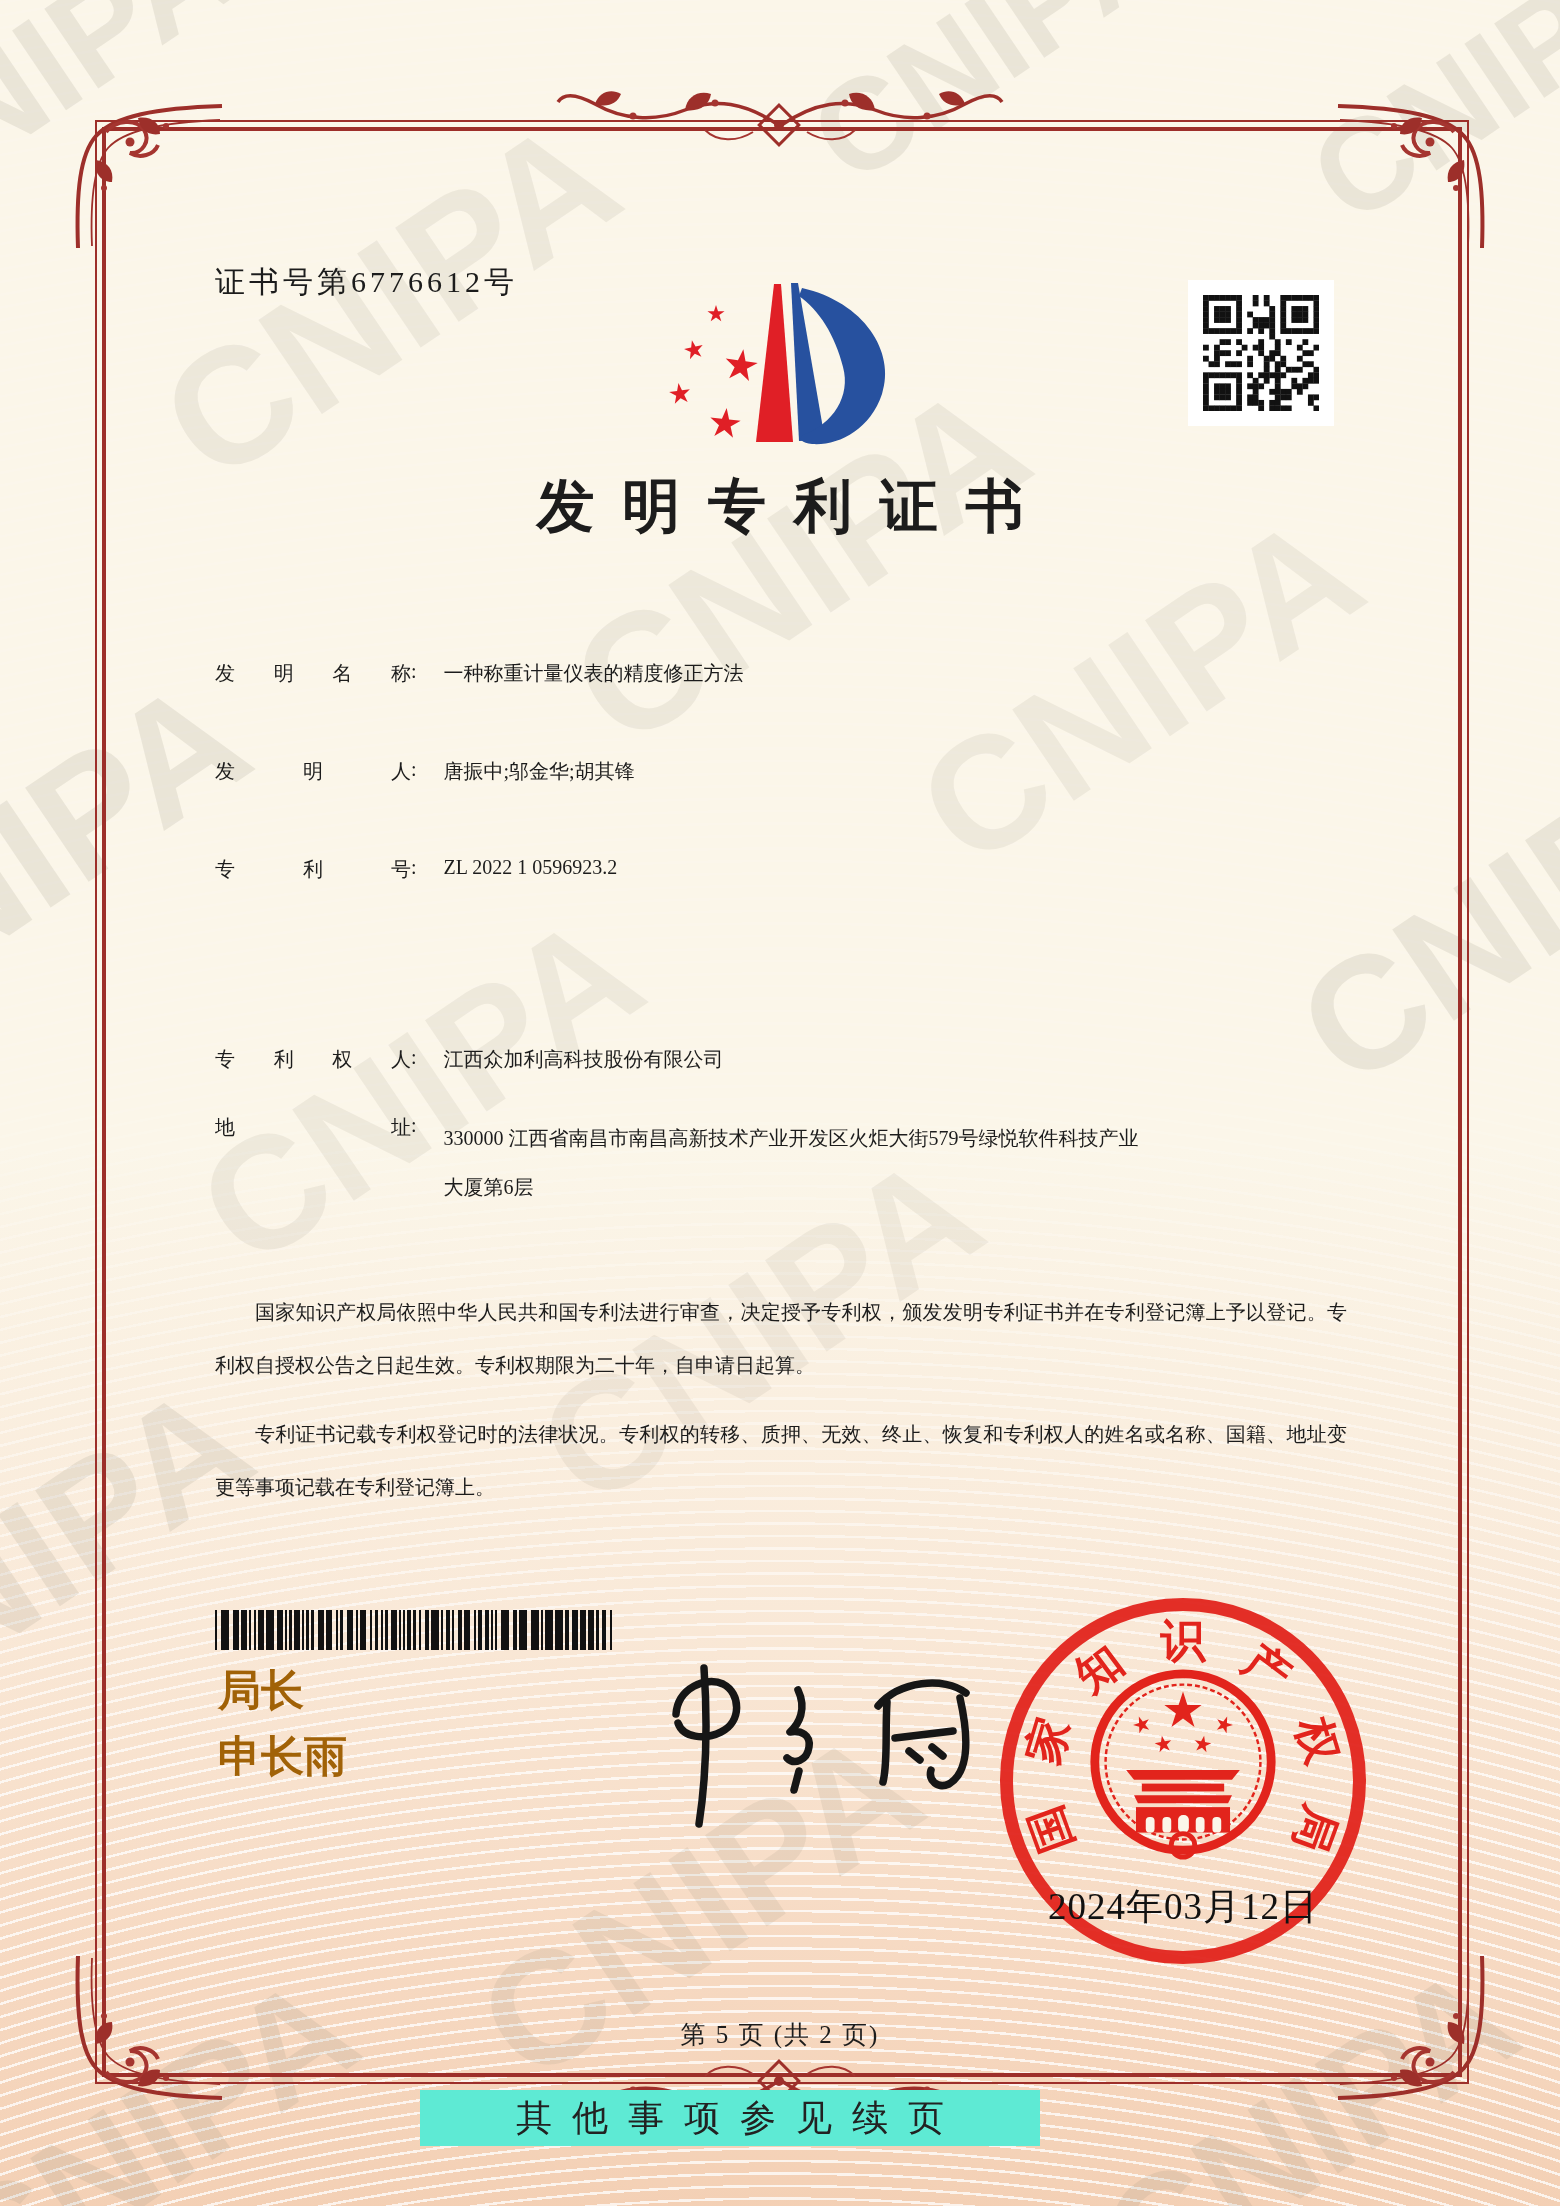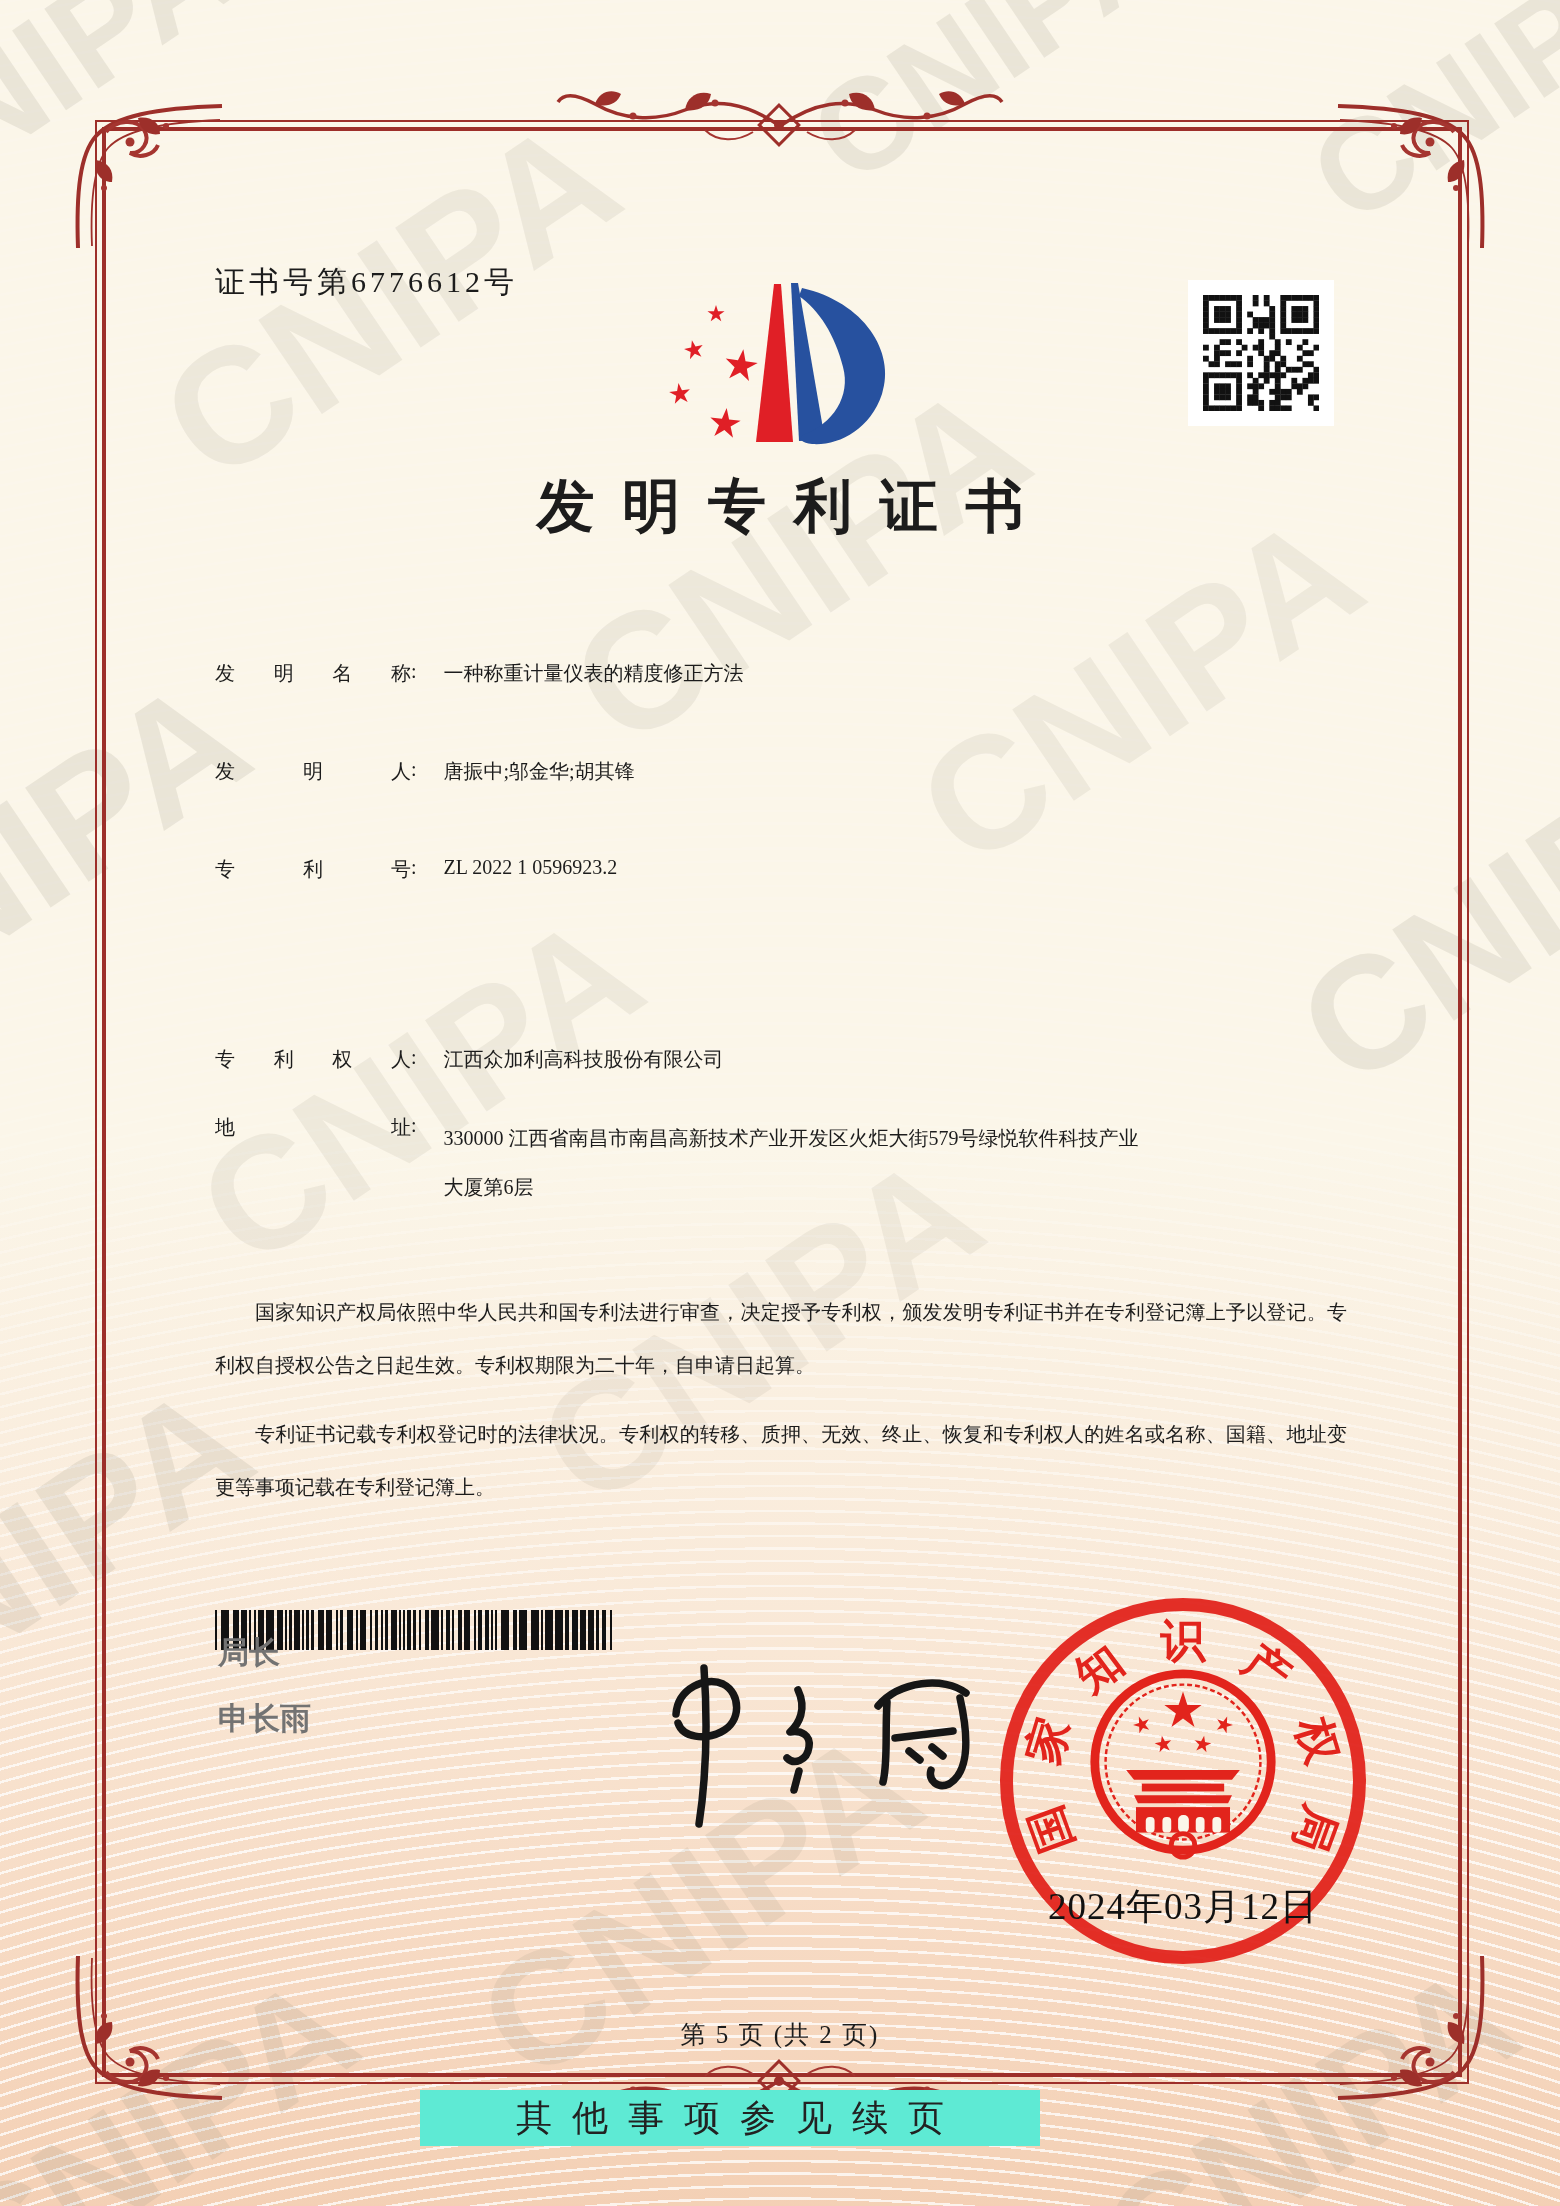--- a/index.html
+++ b/index.html
@@ -36,22 +36,22 @@
   .row{position:absolute;left:215px;font-size:20px;white-space:nowrap;}
   .lbl{display:inline-block;width:196px;text-align:justify;text-align-last:justify;vertical-align:top;}
   .colon{display:inline-block;vertical-align:top;}
   .val{display:inline-block;margin-left:22px;vertical-align:top;}
   .row-address .val{white-space:normal;width:712px;line-height:49px;}
   .row-grant .pair2{display:inline-block;margin-left:118px;}
   .row-grant .pair2 .lbl2{letter-spacing:6px;}
   .legal{position:absolute;left:215px;top:1286px;width:1132px;font-size:20px;line-height:53px;text-align:justify;}
   .legal p{margin:0 0 16px 0;text-indent:2em;}
   .barcode{position:absolute;left:215px;top:1610px;}
-  .signer{position:absolute;left:218px;top:1620px;font-family:"Liberation Sans","DejaVu Sans",sans-serif;
-      font-size:31px;font-weight:600;color:#737373;line-height:66px;}
+  .signer{position:absolute;left:218px;top:1657px;font-family:"Liberation Sans","DejaVu Sans",sans-serif;
+      font-size:43px;font-weight:600;color:#a16207;line-height:66px;}
   .signature{position:absolute;left:648px;top:1652px;}
   
   .seal{position:absolute;left:1000px;top:1598px;width:366px;height:366px;z-index:4;}
   .seal-ring{position:absolute;inset:0;border:13px solid var(--seal-red,#e2241c);border-radius:50%;opacity:.95;}
   .seal-ch{position:absolute;left:50%;top:50%;color:var(--seal-red,#e2241c);
       font-size:45px;font-weight:700;line-height:1;}
   .seal-emblem{position:absolute;left:50%;top:46%;transform:translate(-50%,-50%);}
   .seal-date{position:absolute;left:0;right:0;top:284px;text-align:center;font-size:37px;color:#111;letter-spacing:1px;}
   
   .page-indicator{position:absolute;left:0;right:0;top:2018px;text-align:center;font-size:25px;letter-spacing:2px;}

